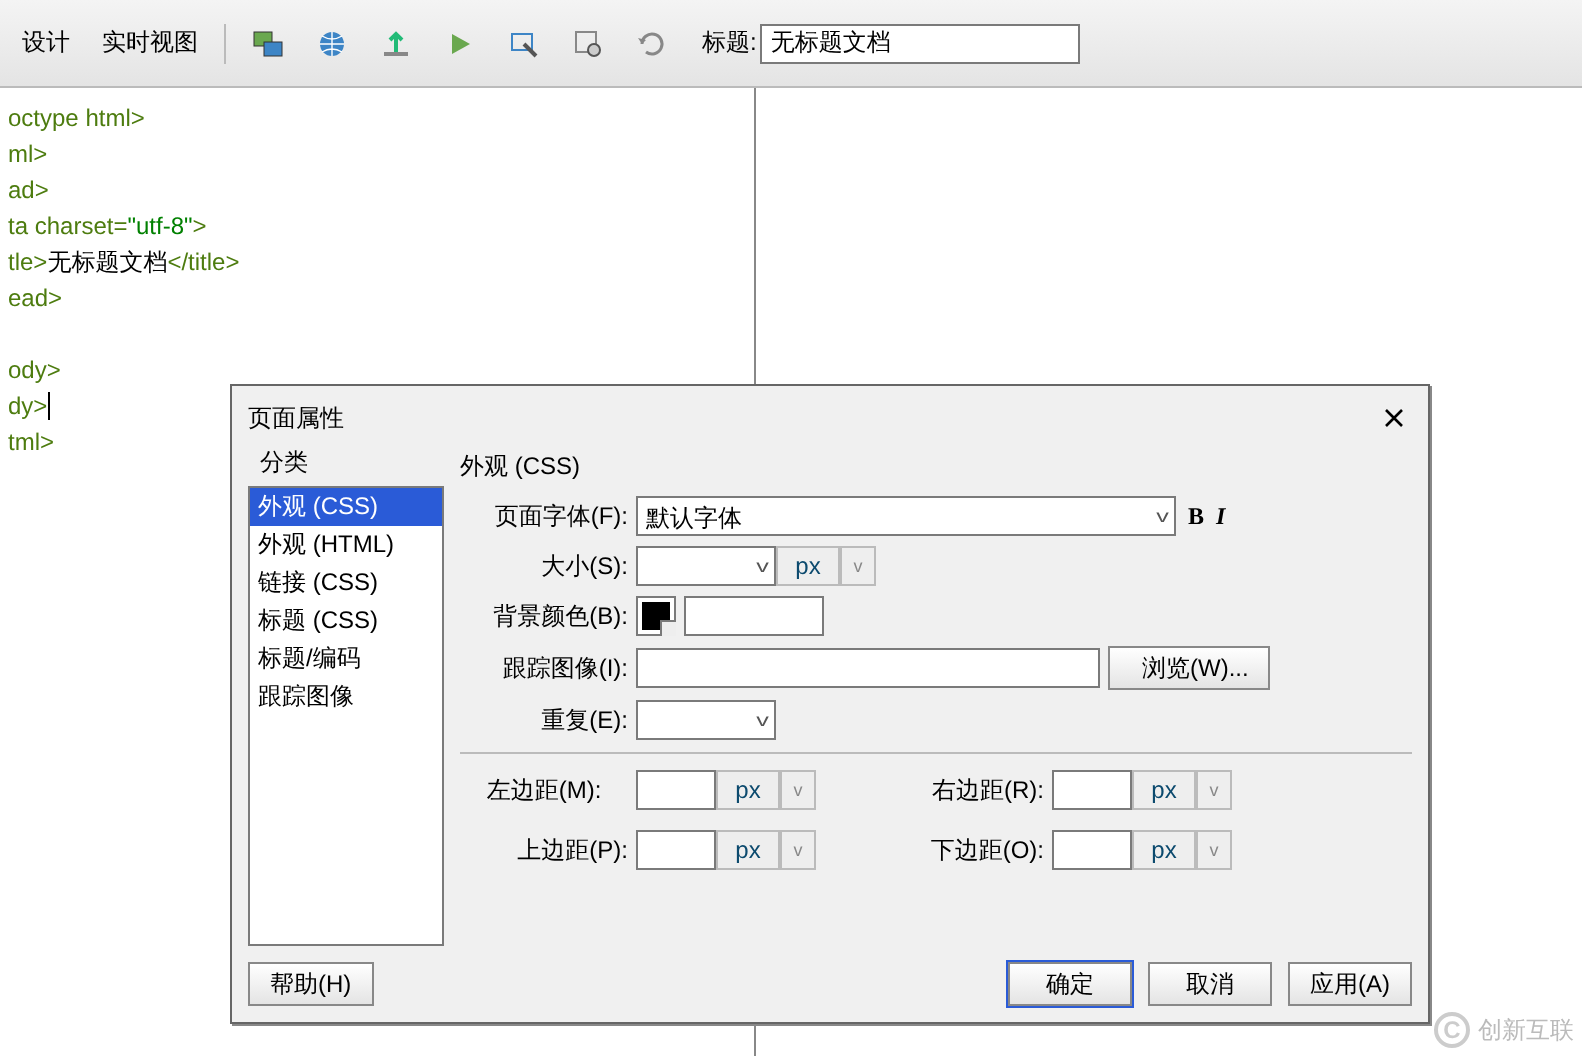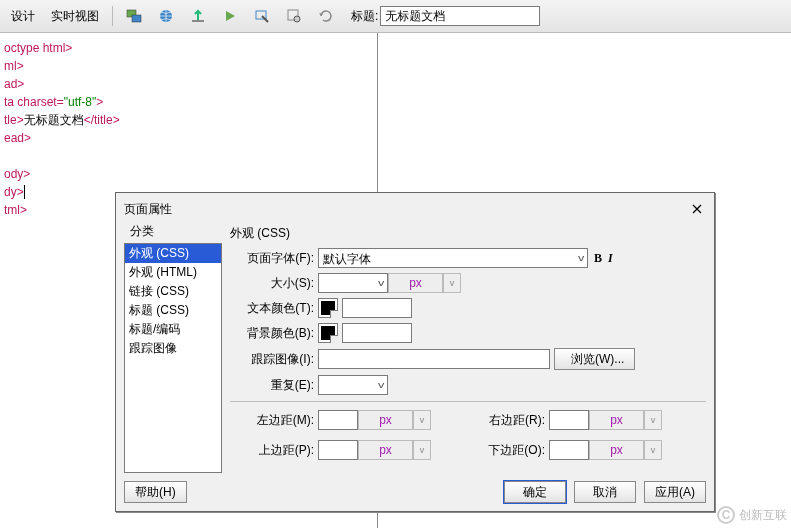--- a/index.html
+++ b/index.html
@@ -1,24 +1,24 @@
 <!DOCTYPE html>
 <html><head>
 <meta charset="utf-8">
 <style>
   * { box-sizing: border-box; font-family: "SimSun", "Microsoft YaHei", Arial, sans-serif; font-size: 12px; }
   body { margin: 0; background: #fff; overflow: hidden; width: 791px; height: 528px; position: relative; }
-  .toolbar { height: 33px; background: linear-gradient(#f4f4f4,#e4e4e4); border-bottom: 1px solid #bbb; display: flex; align-items: center; padding: 0 4px; gap: 2px; }
+  .toolbar { height: 44px; background: linear-gradient(#f4f4f4,#e4e4e4); border-bottom: 1px solid #bbb; display: flex; align-items: center; padding: 0 4px; gap: 2px; }
   .tbtn { padding: 3px 6px; border: 1px solid transparent; display: inline-flex; align-items: center; gap: 2px; cursor: pointer; }
   .sep { width:1px; height:20px; background:#bbb; margin:0 4px; }
   .title-label { margin-left: 8px; }
   .title-input { height:20px; width:160px; border:1px solid #7a7a7a; background:#fff; padding:1px 4px; font-size:12px; }
   .editor-area { display:flex; height: calc(528px - 30px); }
   .code-pane { width: 378px; padding: 6px 4px; font-family: Consolas, monospace; font-size: 13px; line-height: 1.5; color:#000; border-right:1px solid #888; background:#fff; overflow:hidden;}
-  .code-pane .tag { color: #be185d; }
+  .code-pane .tag { color: #4d7c0f; }
   .code-pane .val { color: #008000; }
   .design-pane { flex:1; background:#fff; }
   .caret { border-right: 1px solid #000; animation: blink 1s step-end infinite; }
   @keyframes blink { 50% { border-color: transparent; } }
 
   
   .dialog { position:absolute; left:115px; top:192px; width:600px; height:320px; background:#f0f0f0; border:1px solid #666; box-shadow:1px 1px 0 #888; }
   .dlg-title { height:26px; display:flex; align-items:center; padding:16px 8px; font-size:12px; }
   .dlg-title .spacer { flex:1; }
   .dlg-close { width:18px; height:18px; display:flex;align-items:center;justify-content:center; cursor:pointer;}
@@ -27,21 +27,21 @@
   .cat-list { width:98px; height:230px; margin-top:18px; border:1px solid #7a7a7a; background:#fff; overflow:hidden; }
   .cat-item { padding:1px 4px; white-space:nowrap; cursor:pointer; }
   .cat-item.sel { background:#2a5bd7; color:#fff; }
   .form-area { flex:1; padding-top:0; }
   .form-title { margin-bottom:6px; }
   .row { display:flex; align-items:center; margin-bottom:5px; }
   .lbl { width:88px; text-align:right; padding-right:4px; white-space:nowrap;}
   .combo { height:20px; border:1px solid #7a7a7a; background:#fff; position:relative; }
   .combo::after { content:"v"; font-size:9px; position:absolute; right:4px; top:4px; color:#555; transform:scaleX(1.4);}
   .txtbox { height:20px; border:1px solid #7a7a7a; background:#fff; padding:0 3px; }
-  .unit { height:20px; width:55px; border:1px solid #bbb; background:#eee; display:inline-flex;align-items:center;justify-content:center; color:#a21caf;}
+  .unit { height:20px; width:32px; border:1px solid #bbb; background:#eee; display:inline-flex;align-items:center;justify-content:center; color:#0c4a6e;}
   .drop { height:20px; width:18px; border:1px solid #bbb; background:#eee; display:inline-flex;align-items:center;justify-content:center; color:#888; font-size:9px;}
   .swatch { width:20px; height:20px; border:1px solid #7a7a7a; background:#fff; position:relative; margin-right:4px;}
   .swatch::before{content:""; position:absolute; inset:2px; background:#000;}
   .swatch::after{content:""; position:absolute; right:-1px; bottom:-1px; width:7px;height:7px; background:#eee; border-left:1px solid #7a7a7a;border-top:1px solid #7a7a7a;}
   .btn { height:22px; padding:0 10px; border:1px solid #888; background:linear-gradient(#fff,#e4e4e4); cursor:pointer; min-width:62px; display:inline-flex;align-items:center;justify-content:center;}
   .btn.primary { outline:1px solid #2a5bd7; }
   .hr { border-top:1px solid #bbb; margin:6px 0 8px 0; }
   .dlg-foot { position:absolute; bottom:8px; left:8px; right:8px; display:flex; align-items:center; }
   .dlg-foot .spacer{flex:1;}
   .bold-i { margin-left:6px; font-family:"Times New Roman",serif;}
@@ -156,25 +156,20 @@
         <span class="bold-i" style="font-style:italic;font-weight:bold;">I</span>
       </div>
 
       <div class="row">
         <span class="lbl">大小(S):</span>
         <div class="combo" style="width:70px;"></div>
         <span class="unit">px</span>
         <span class="drop">v</span>
       </div>
 
-      <div class="row">
-        <span class="lbl">文本颜色(T):</span>
-        <div class="swatch"></div>
-        <input class="txtbox" style="width: 70px;">
-      </div>
 
       <div class="row">
         <span class="lbl">背景颜色(B):</span>
         <div class="swatch"></div>
         <input class="txtbox" style="width: 70px;">
       </div>
 
       <div class="row">
         <span class="lbl">跟踪图像(I):</span>
         <input class="txtbox" style="width: 232px;">
@@ -185,21 +180,21 @@
       <div class="row">
         <span class="lbl">重复(E):</span>
         <div class="combo" style="width:70px;"></div>
       </div>
 
       <div class="hr"></div>
 
       <div class="margins">
         <div class="col">
           <div class="row">
-            <span class="lbl" style="width:88px;">左边距(M):</span>
+            <span class="lbl" style="width:88px;text-align:center;">左边距(M):</span>
             <input class="txtbox" style="width: 40px;">
             <span class="unit">px</span>
             <span class="drop">v</span>
           </div>
           <div class="row">
             <span class="lbl" style="width:88px;">上边距(P):</span>
             <input class="txtbox" style="width: 40px;">
             <span class="unit">px</span>
             <span class="drop">v</span>
           </div>

